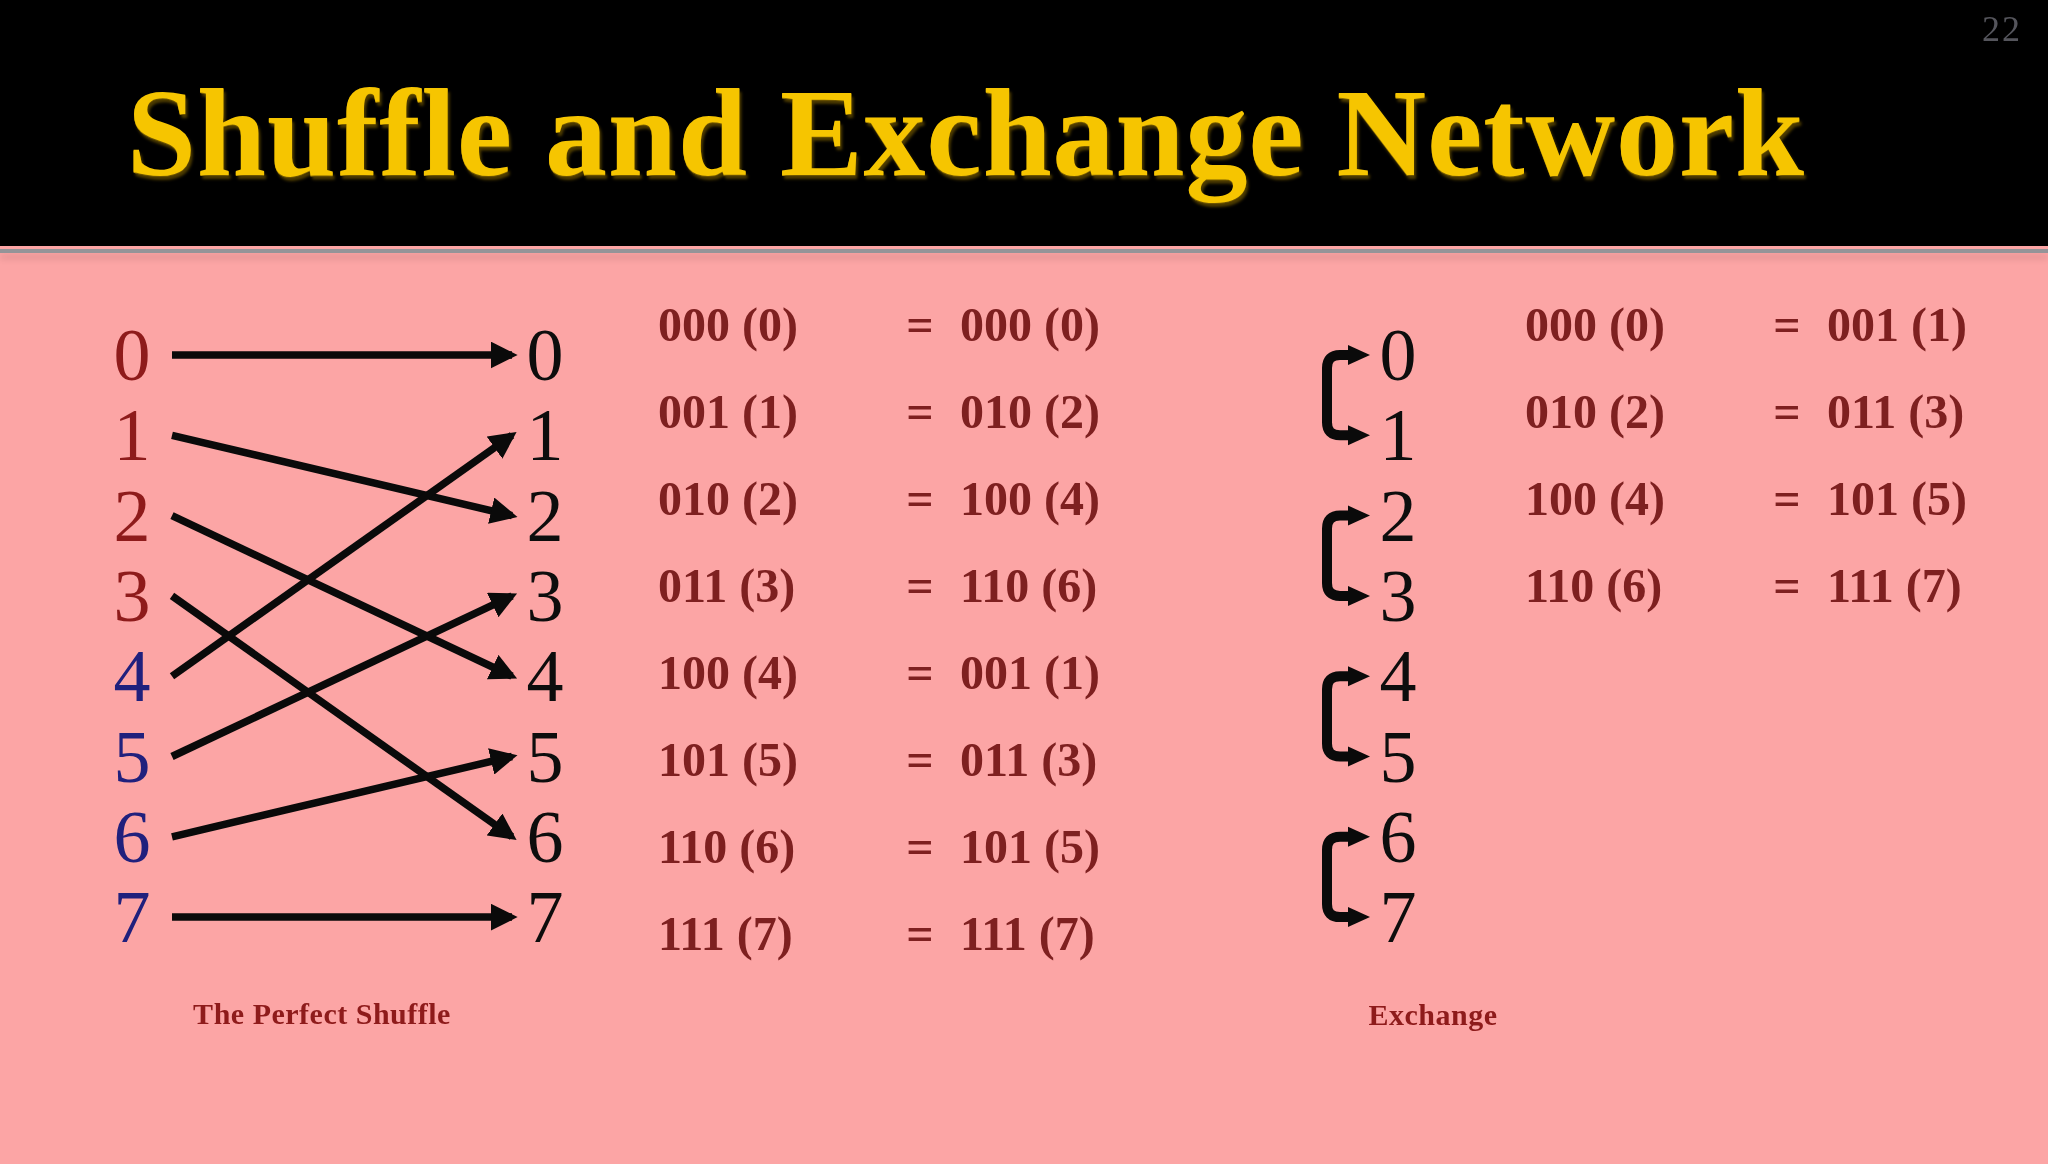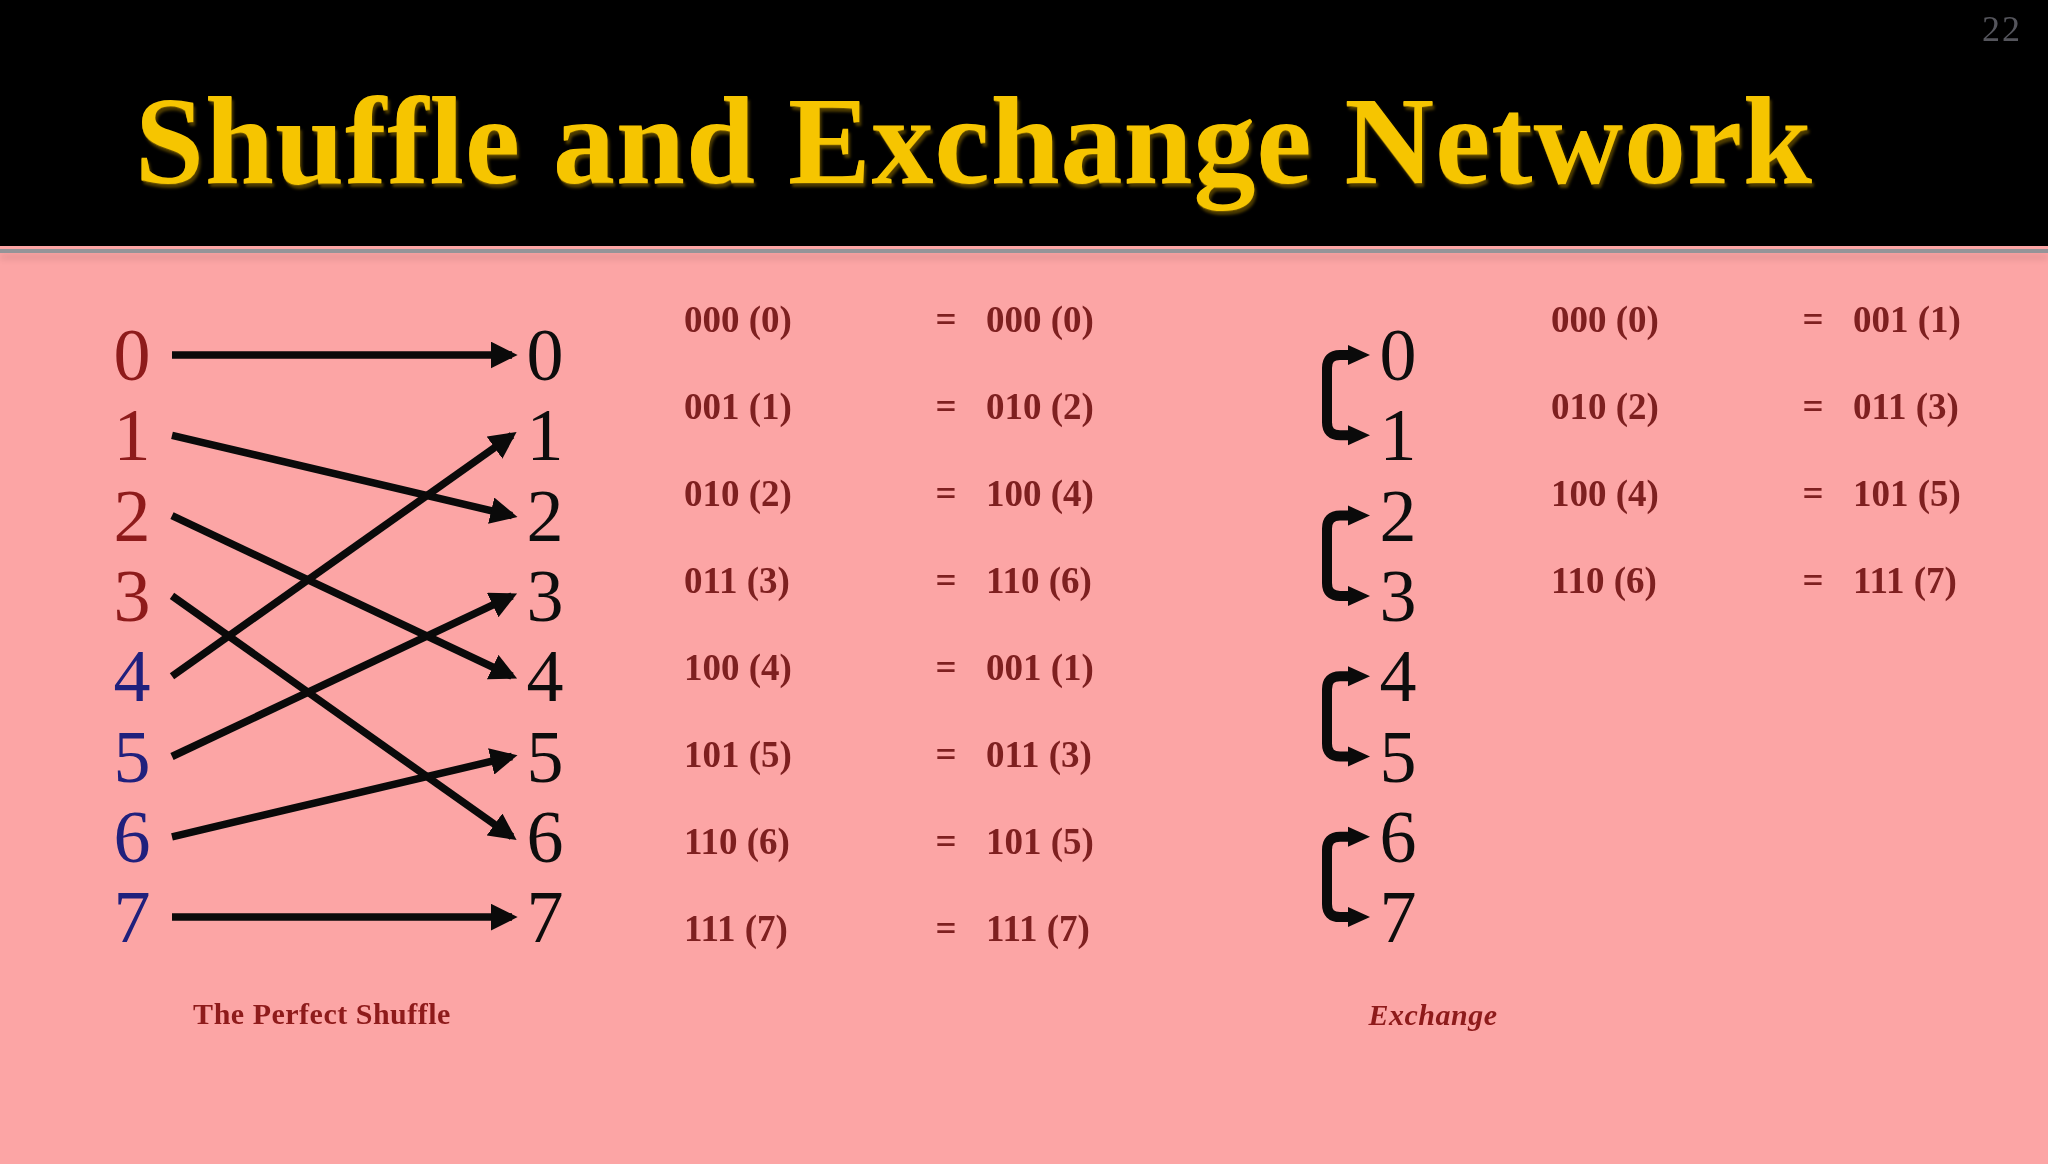--- a/index.html
+++ b/index.html
@@ -13,21 +13,21 @@
   }
   .titlebar{
     position:absolute;left:0;top:0;width:2048px;height:246px;
     background:#000000;
   }
   .page-num{
     position:absolute;top:8px;right:26px;
     font-size:36px;color:#55555c;letter-spacing:2px;
   }
   .slide-title{
-    position:absolute;left:123px;top:68px;margin:12px;
+    position:absolute;left:123px;top:68px;margin:4px;
     font-size:124px;font-weight:bold;line-height:1.0;
     color:#f6c500;
     text-shadow:2px 4px 3px rgba(92,70,0,0.85), 0 1px 0 #caa000;
     white-space:nowrap;
     letter-spacing:1px;
   }
   .divider{
     position:absolute;left:0;top:249px;width:2048px;height:4px;
     background:#949498;
     box-shadow:0 6px 6px rgba(0,0,0,0.12);
@@ -38,22 +38,22 @@
     transform:translate(-50%,-50%);
     font-size:74px;line-height:1;
     white-space:nowrap;
   }
   .node.maroon{color:#8e1b1b;}
   .node.navy{color:#20207d;}
   .node.blackn{color:#0d0d0d;}
   .eqrow{
     position:absolute;
     display:flex;align-items:center;
-    font-size:37px;font-weight:bold;color:#7e2020;
-    line-height:1;white-space:nowrap;margin-left:26px;
+    font-size:48px;font-weight:bold;color:#7e2020;
+    line-height:1;white-space:nowrap;
   }
   .eqrow .op-left{display:inline-block;width:222px;text-align:left;}
   .eqrow .eq-sign{display:inline-block;width:80px;text-align:center;}
   .eqrow .op-right{display:inline-block;padding-left:0px;text-align:left;}
   .caption{
     position:absolute;
     transform:translate(-50%,-50%);
     font-size:30px;font-weight:bold;color:#8e1b1b;
     white-space:nowrap;letter-spacing:0.5px;
   }
@@ -191,15 +191,15 @@
         <span class="op-right">101 (5)</span>
       </div>
       <div class="eqrow" style="left: 1525px; top: 562px;">
         <span class="op-left">110 (6)</span>
         <span class="eq-sign">=</span>
         <span class="op-right">111 (7)</span>
       </div>
     </div>
 
   <div class="caption" style="left:322px; top:1014px;">The Perfect Shuffle</div>
-  <div class="caption" style="left:1433px; top:1015px;font-style:italic;">Exchange</div>
+  <div class="caption" style="left:1433px; top:1015px;">Exchange</div>
 
 </div>
 
 </body></html>

